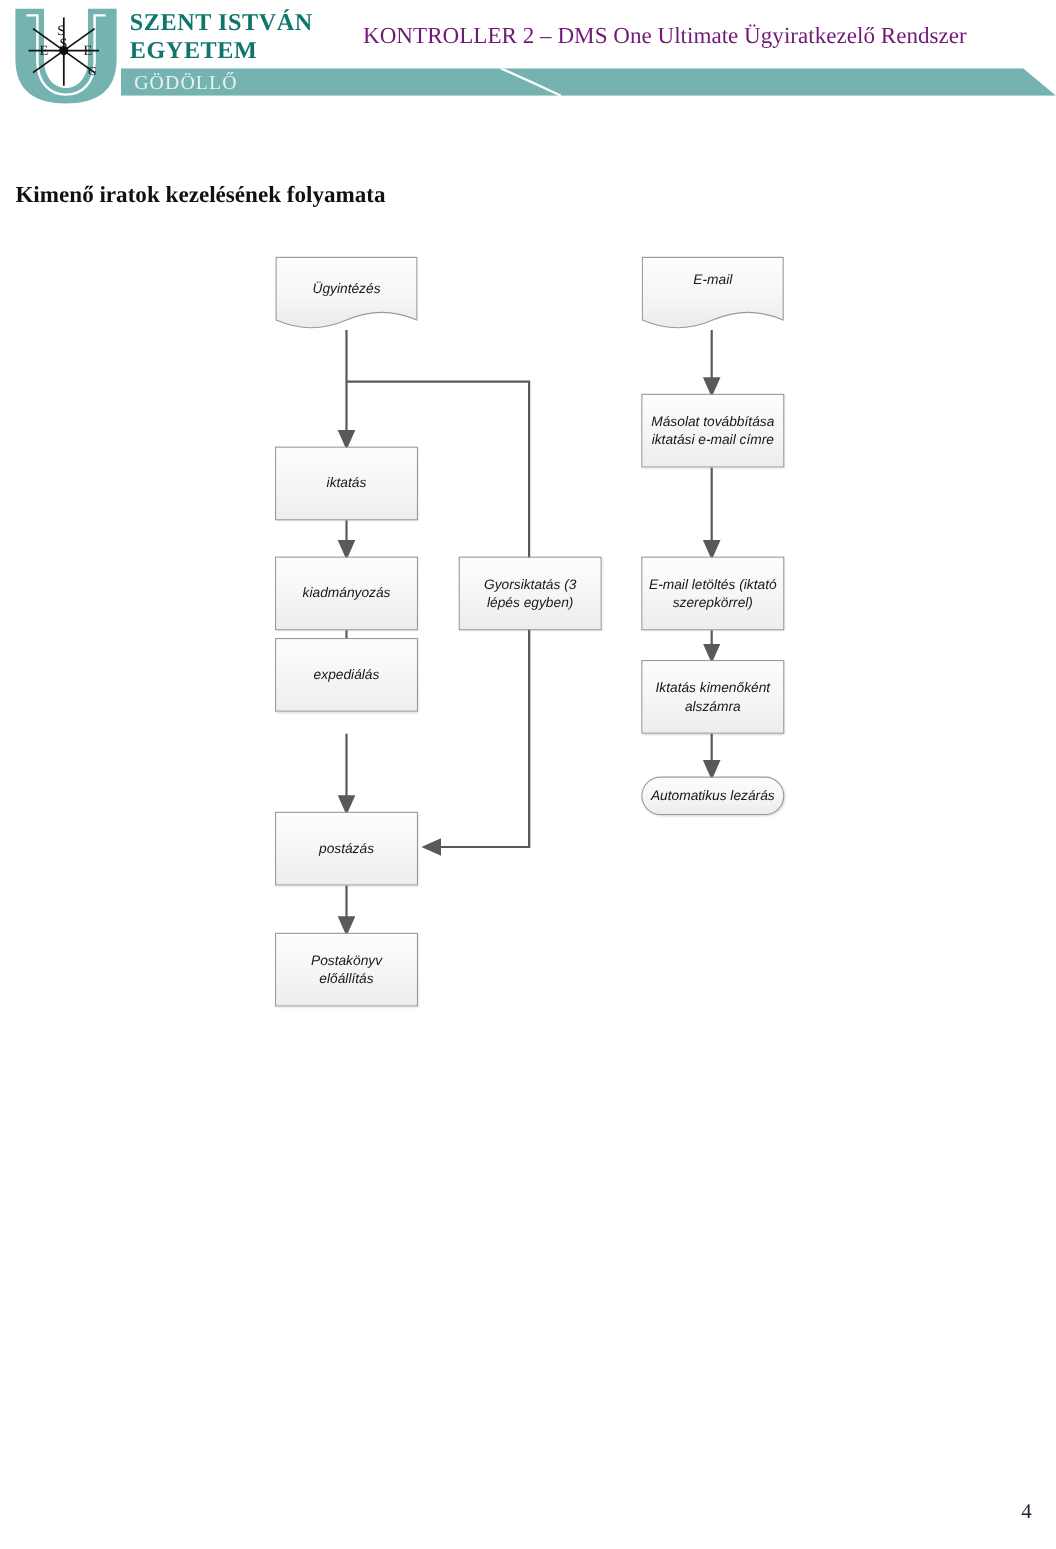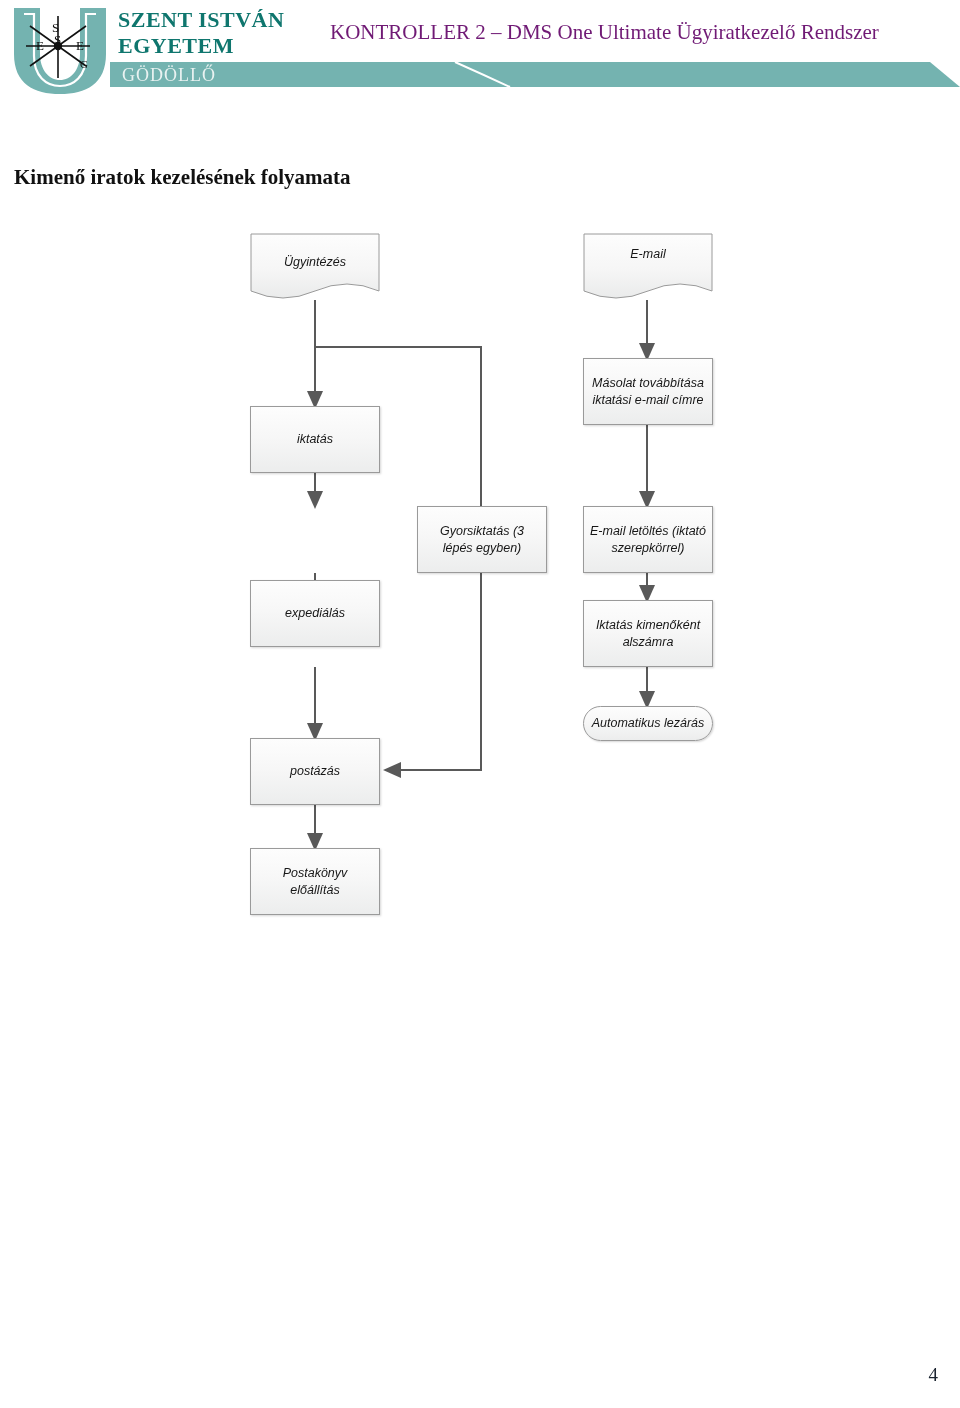--- a/index.html
+++ b/index.html
@@ -155,20 +155,21 @@
     <svg width="130" height="72" viewBox="0 0 130 72">
       <path d="M1 1 H129 V58 Q97 44 65 58 Q33 72 1 58 Z" fill="url(#g1)" stroke="#9a9a9a" stroke-width="1"></path>
     </svg>
     <span class="doc-label" style="margin-bottom:30px;">E-mail</span>
   </div>
 
   <div class="node" style="left:583px;top:358px;width:130px;height:67px;">Másolat továbbítása iktatási e-mail címre</div>
 
   <div class="node" style="left:250px;top:406px;width:130px;height:67px;">iktatás</div>
 
+  <div class="node" style="left:250px;top:506px;width:130px;height:67px;">kiadmányozás</div>
 
   <div class="node" style="left:417px;top:506px;width:130px;height:67px;">Gyorsiktatás (3 lépés egyben)</div>
 
   <div class="node" style="left:583px;top:506px;width:130px;height:67px;">E-mail letöltés (iktató szerepkörrel)</div>
 
   <div class="node" style="left:250px;top:580px;width:130px;height:67px;text-align:center;">expediálás</div>
 
   <div class="node" style="left:583px;top:600px;width:130px;height:67px;">Iktatás kimenőként alszámra</div>
 
   <div class="node pill" style="left:583px;top:706px;width:130px;height:35px;">Automatikus lezárás</div>

